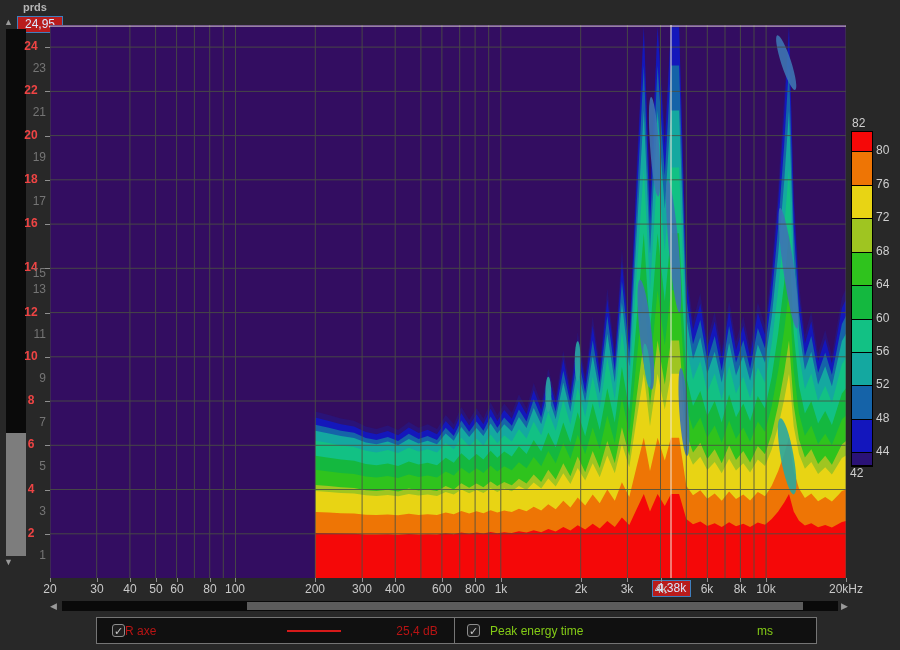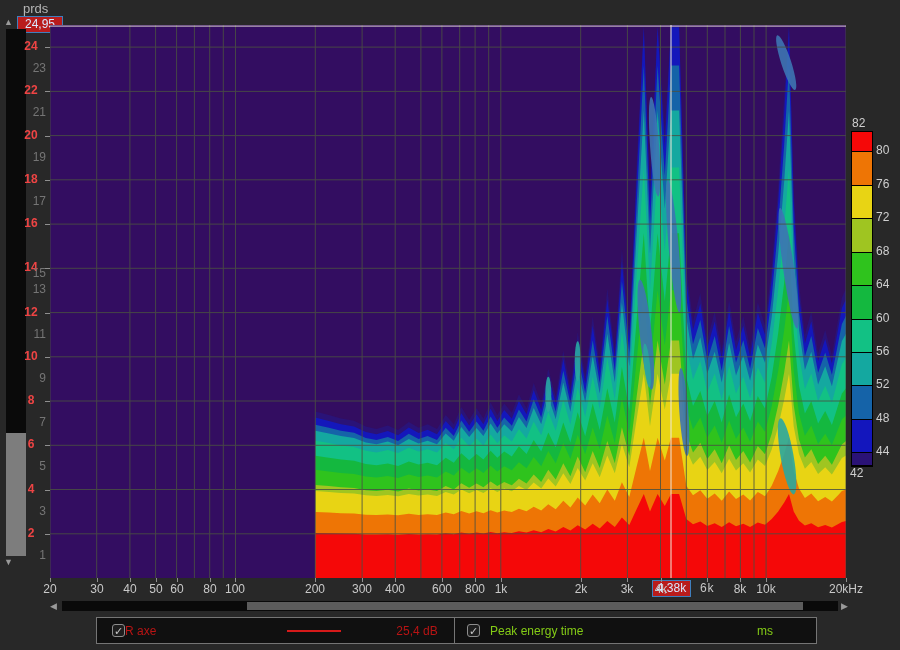--- a/index.html
+++ b/index.html
@@ -17,21 +17,21 @@
   .ylab.even { color:#ef4444; font-weight:bold;text-align:center; }
   .ylab.odd  { color:#757575; }
   .ytick { width:5px; height:1px; background:#8f8f8f; }
   .xtick { width:1px; height:4px; background:#8f8f8f; }
   .xlab { transform:translateX(-50%); white-space:nowrap; color:#c9c9c9; }
 
   .cursor-box {
     border:1px solid #3f7fbe; background:#b91c1c; color:#d9e8ff;
     height:17px; line-height:15px; text-align:center; font-size:12px;
   }
-  #prds-label { color:#b5b5b5; font-size:13px; }
+  #prds-label { color:#b5b5b5; font-size:11px;font-weight:bold; }
 
   
   #colorbar { border:1px solid #000; background:#000; }
   .cb-block { border-bottom:1px solid #000; }
   .cb-lab { color:#cfcfcf; line-height:13px; }
 
   
   .sb-track-v { background:#0a0a0a; }
   .sb-thumb-v { background:#7d7d7d; }
   .sb-track-h { background:#0a0a0a; }
@@ -235,21 +235,21 @@
     <div class="abs xlab" style="left:475px; top:582px;">800</div>
     <div class="abs xtick" style="left:501px; top:578px;"></div>
     <div class="abs xlab" style="left:501px; top:582px;">1k</div>
     <div class="abs xtick" style="left:581px; top:578px;"></div>
     <div class="abs xlab" style="left:581px; top:582px;">2k</div>
     <div class="abs xtick" style="left:627px; top:578px;"></div>
     <div class="abs xlab" style="left:627px; top:582px;">3k</div>
     <div class="abs xtick" style="left:661px; top:578px;"></div>
     <div class="abs xlab" style="left:661px; top:582px;">4k</div>
     <div class="abs xtick" style="left:707px; top:578px;"></div>
-    <div class="abs xlab" style="left:707px; top:582px;font-family:Liberation Mono, monospace;">6k</div>
+    <div class="abs xlab" style="left:707px; top:582px;">6k</div>
     <div class="abs xtick" style="left:740px; top:578px;"></div>
     <div class="abs xlab" style="left:740px; top:582px;">8k</div>
     <div class="abs xtick" style="left:766px; top:578px;"></div>
     <div class="abs xlab" style="left:766px; top:582px;">10k</div>
     <div class="abs xtick" style="left:846px; top:578px;"></div>
     <div class="abs xlab" style="left:846px; top:582px;">20kHz</div>
     <div class="abs cb-lab" style="left:876px; top:144px;">80</div>
     <div class="abs cb-lab" style="left:876px; top:178px;">76</div>
     <div class="abs cb-lab" style="left:876px; top:211px;">72</div>
     <div class="abs cb-lab" style="left:876px; top:245px;">68</div>

